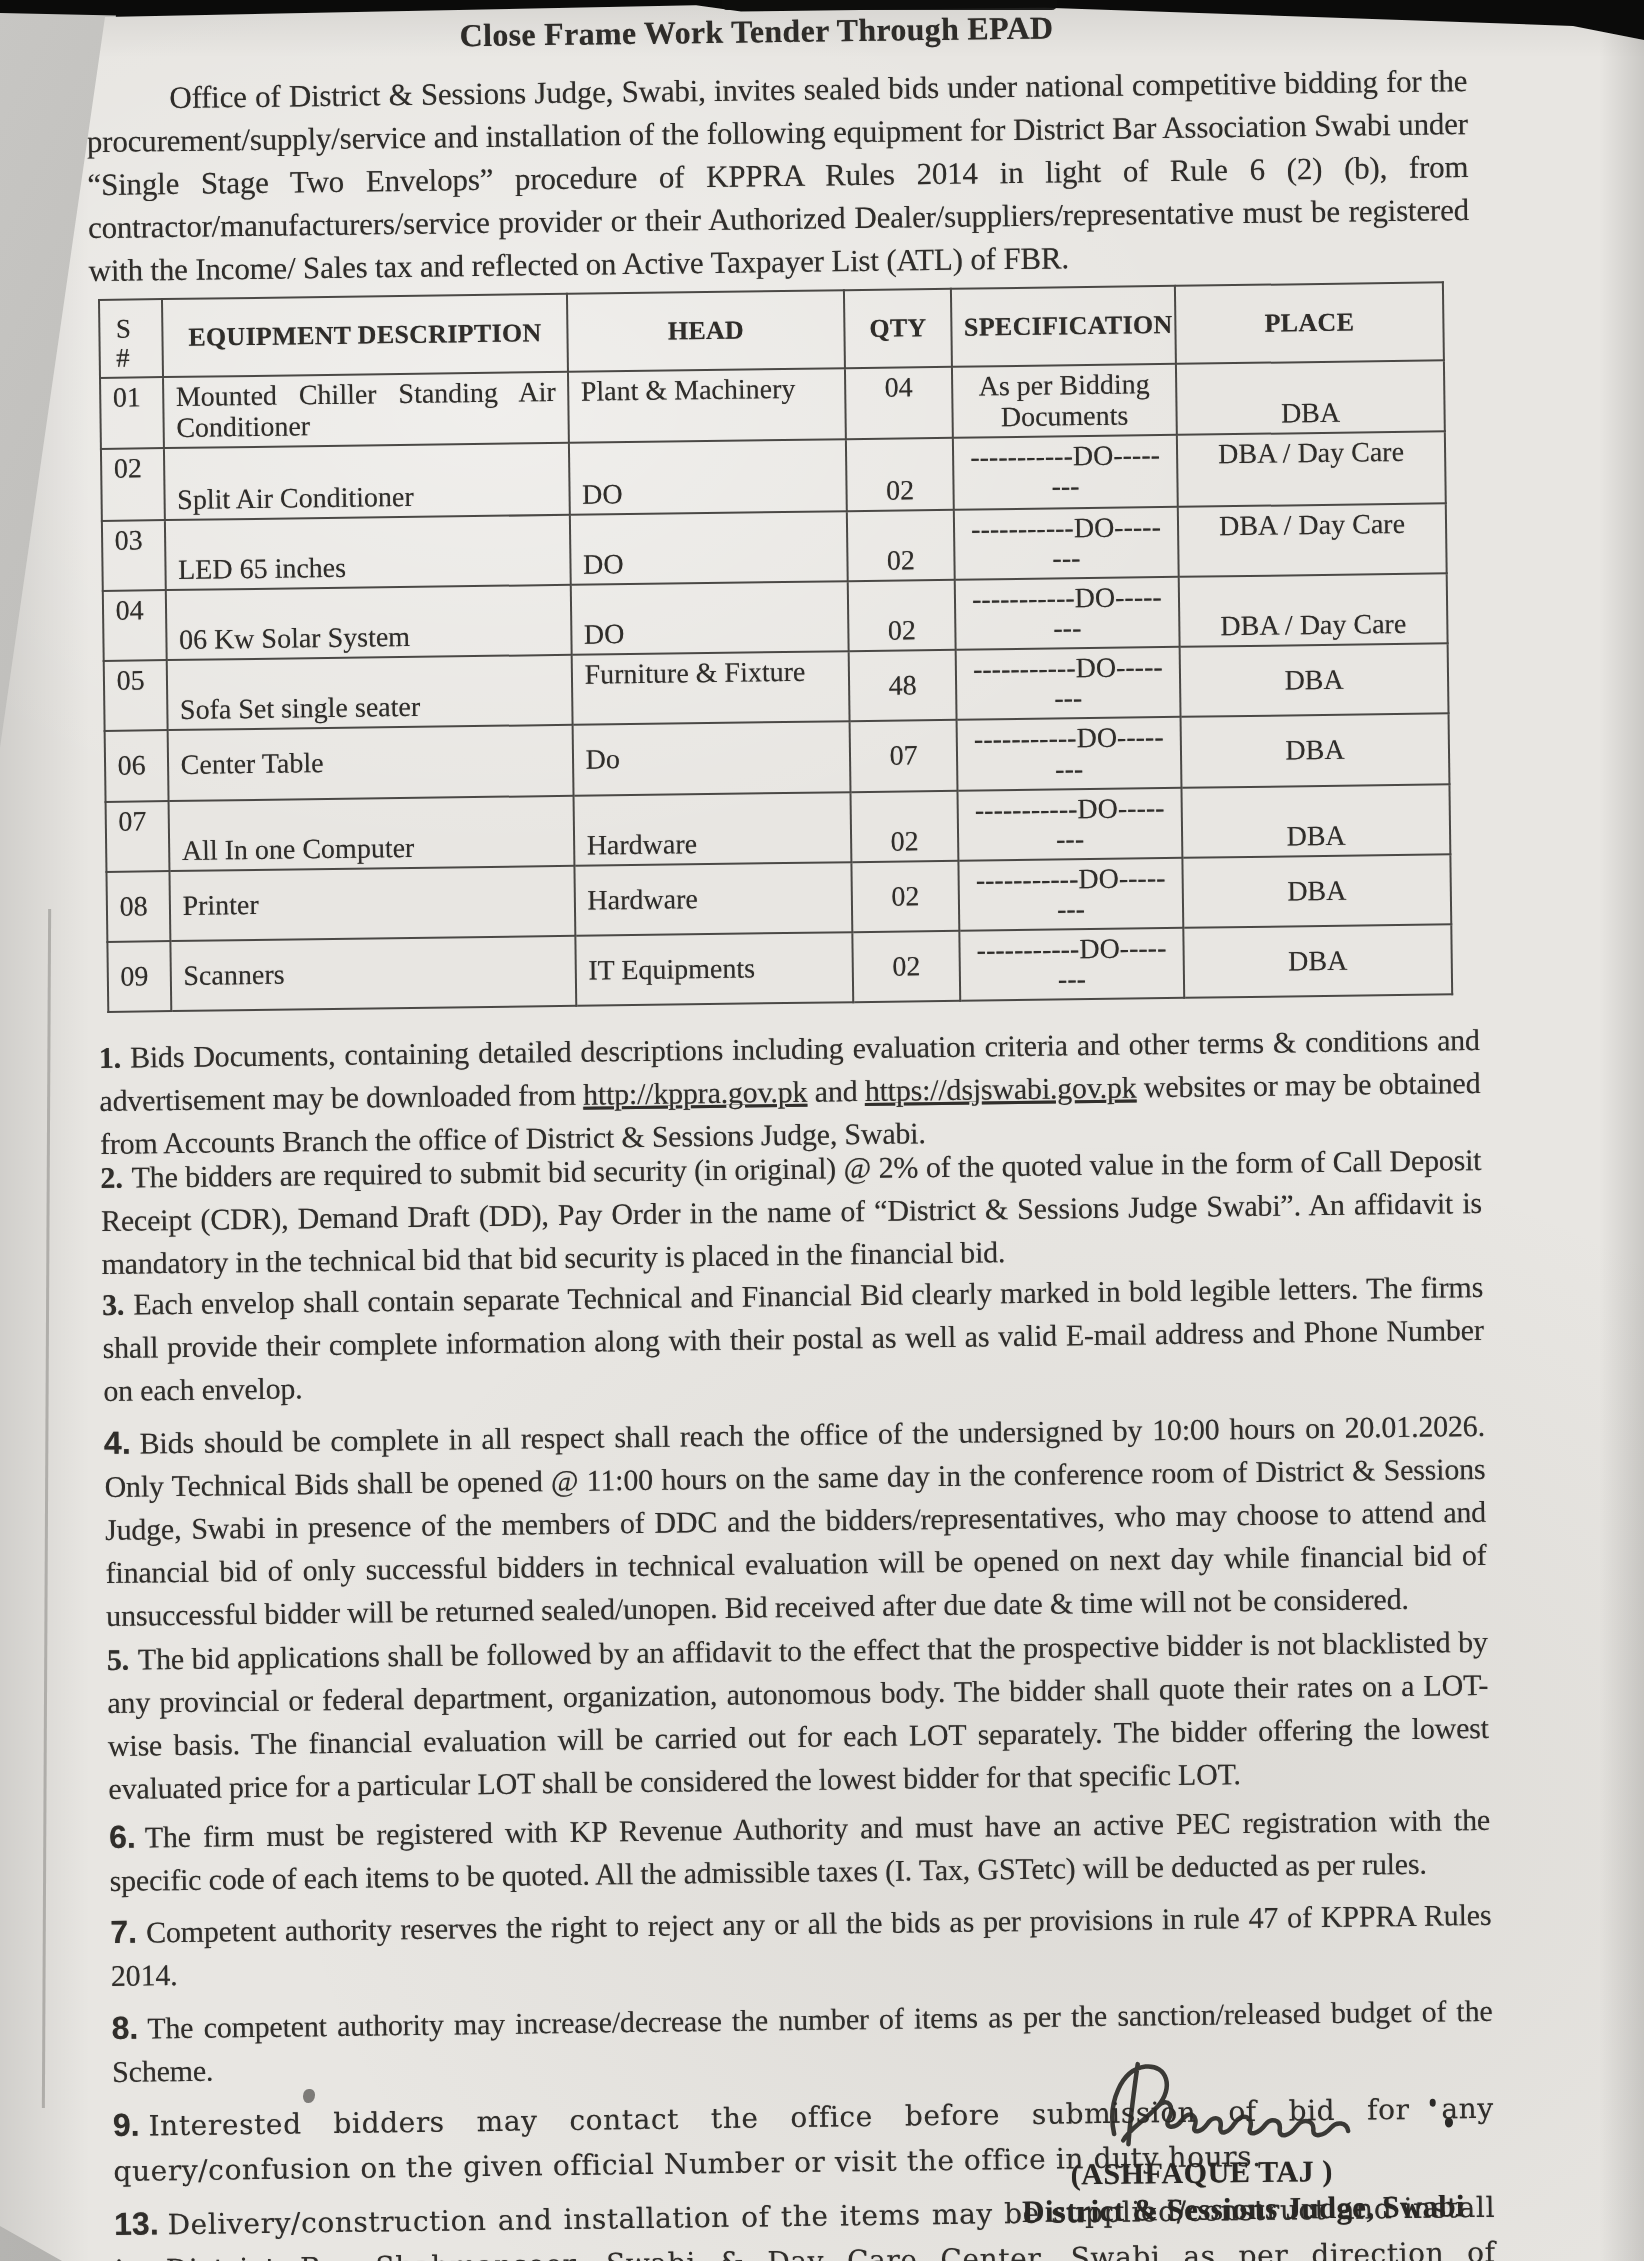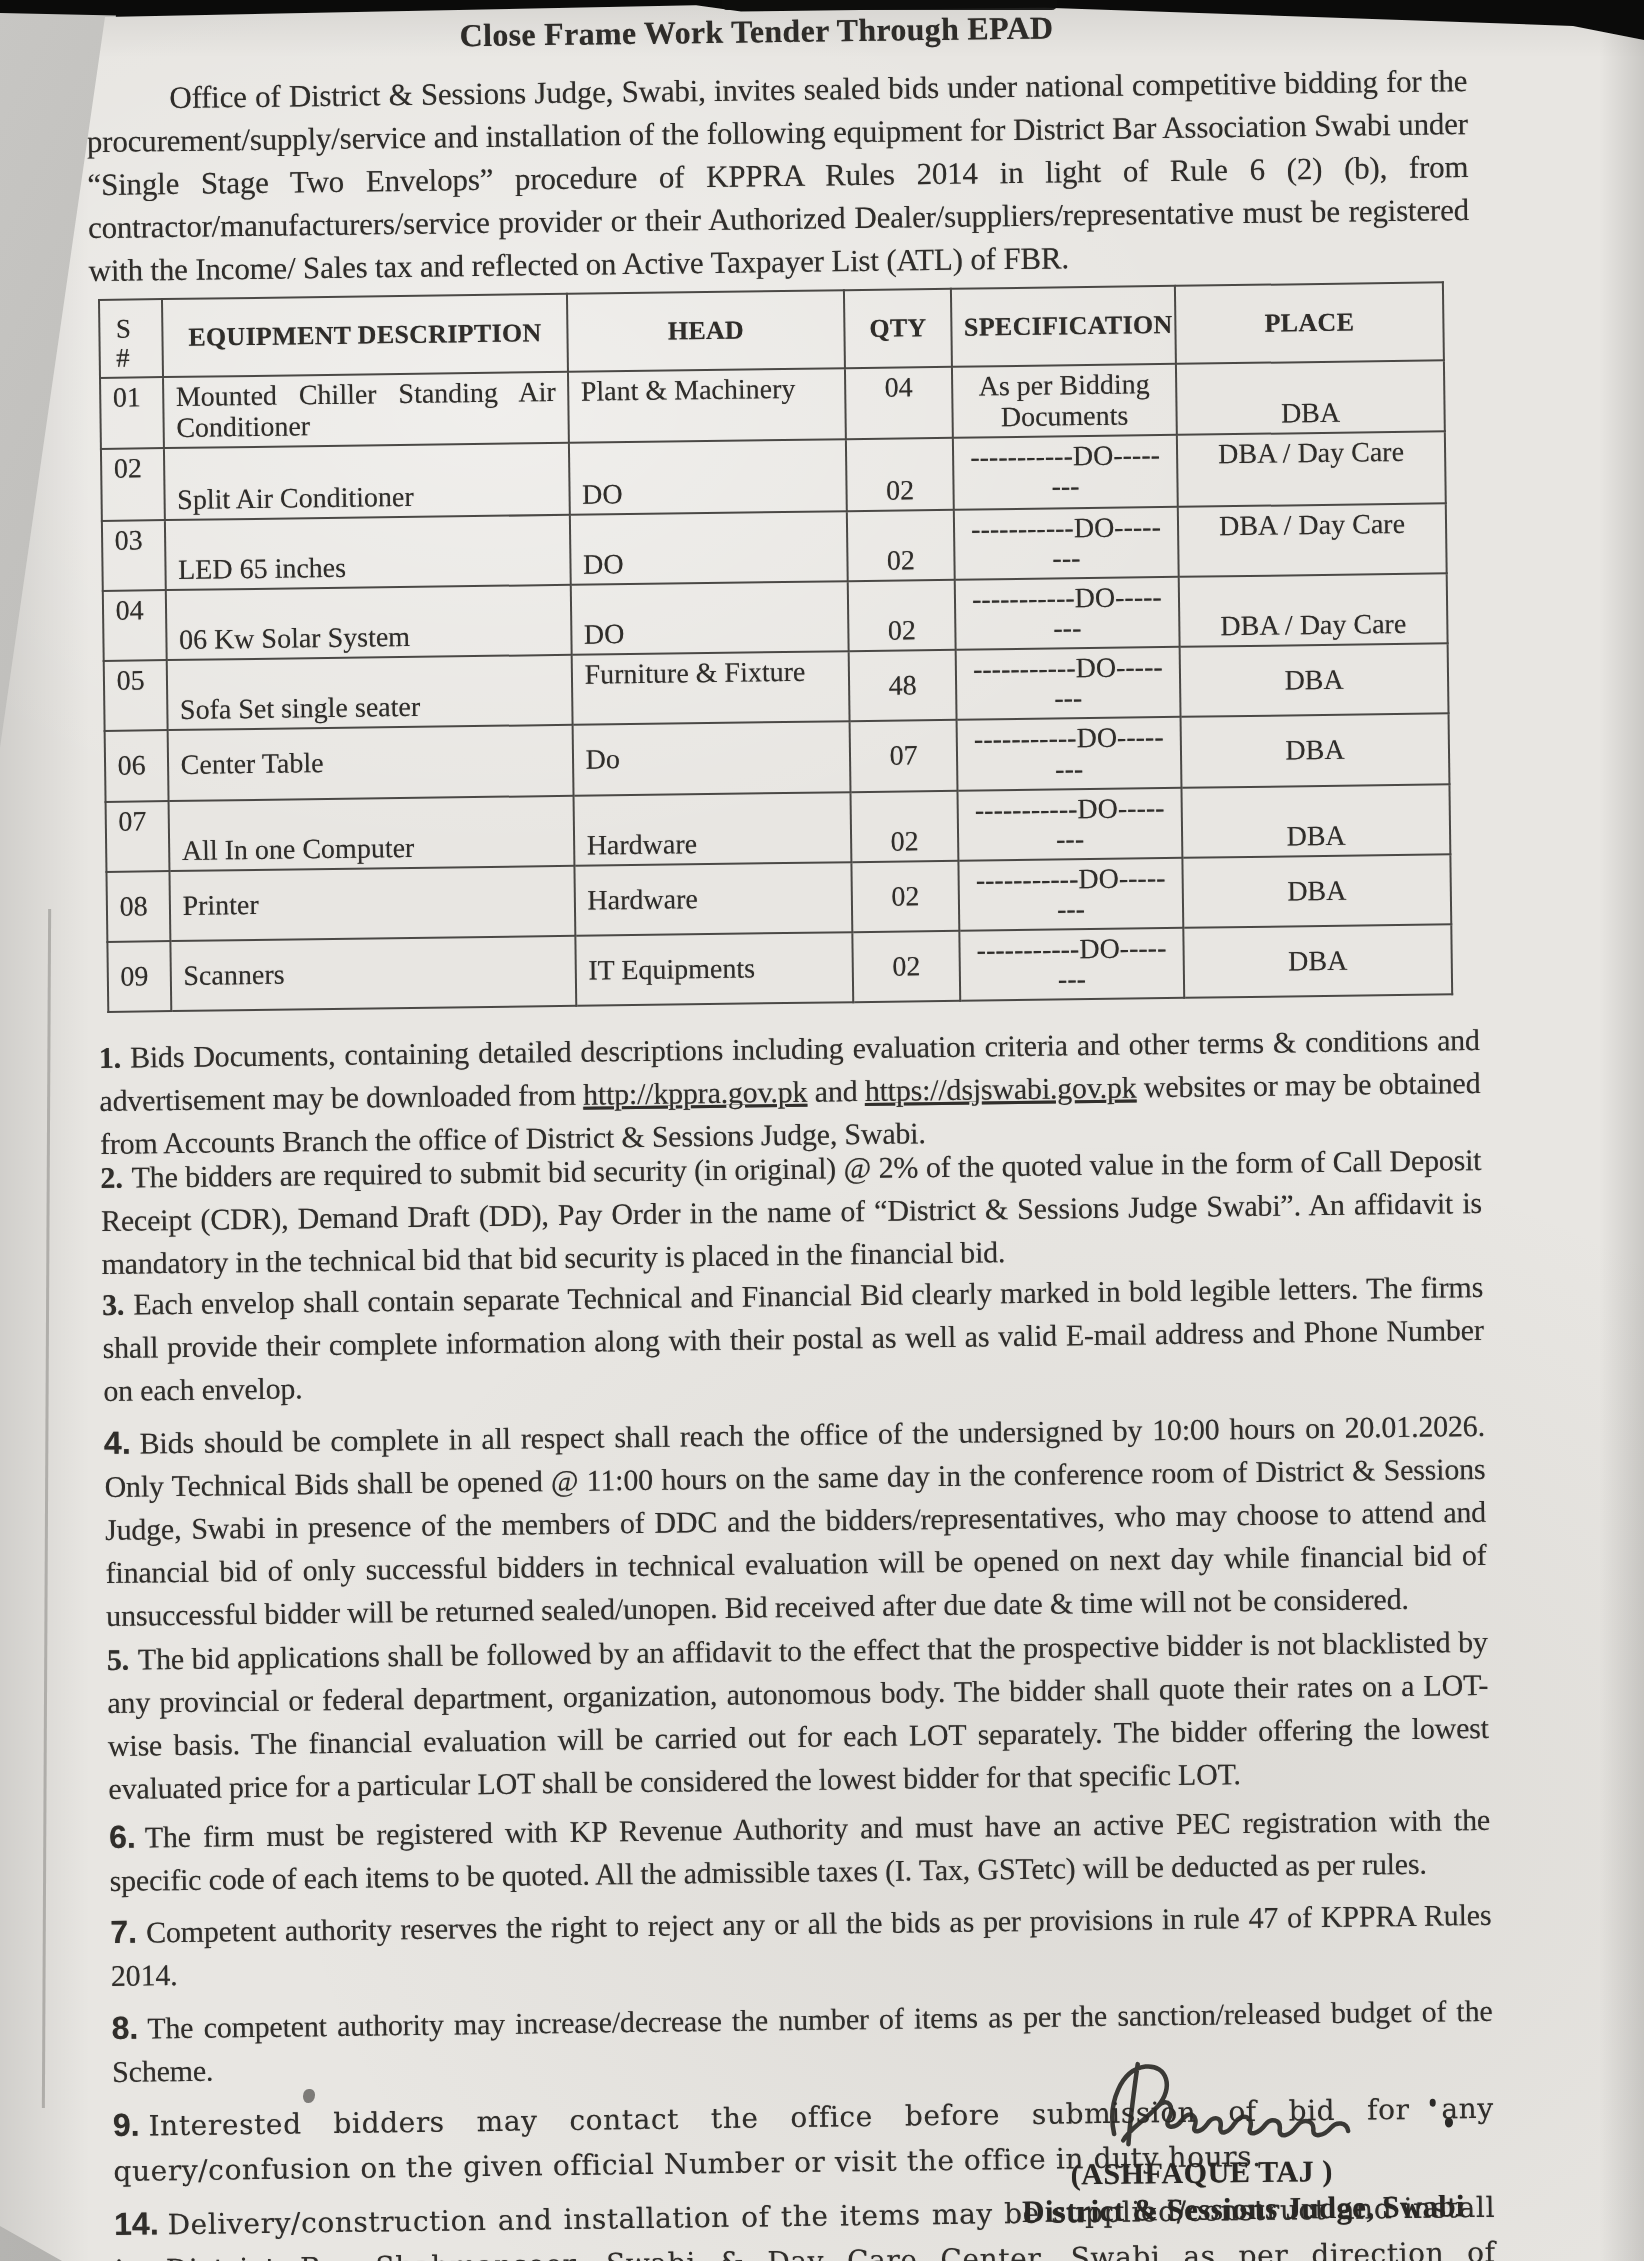--- a/index.html
+++ b/index.html
@@ -208,21 +208,21 @@
     <div class="notes">
       <p class="note"><span class="num">1.</span><span>Bids Documents, containing detailed descriptions including evaluation criteria and other terms &amp; conditions and advertisement may be downloaded from </span><span class="lnk">http://kppra.gov.pk</span><span> and </span><span class="lnk">https://dsjswabi.gov.pk</span><span> websites or may be obtained from Accounts Branch the office of District &amp; Sessions Judge, Swabi.</span></p>
       <p class="note m-n2"><span class="num">2.</span><span>The bidders are required to submit bid security (in original) @ 2% of the quoted value in the form of Call Deposit Receipt (CDR), Demand Draft (DD), Pay Order in the name of “District &amp; Sessions Judge Swabi”. An affidavit is mandatory in the technical bid that bid security is placed in the financial bid.</span></p>
       <p class="note m-n3"><span class="num">3.</span><span>Each envelop shall contain separate Technical and Financial Bid clearly marked in bold legible letters. The firms shall provide their complete information along with their postal as well as valid E-mail address and Phone Number on each envelop.</span></p>
       <p class="note m-n4"><span class="num nb">4.</span><span>Bids should be complete in all respect shall reach the office of the undersigned by 10:00 hours on 20.01.2026. Only Technical Bids shall be opened @ 11:00 hours on the same day in the conference room of District &amp; Sessions Judge, Swabi in presence of the members of DDC and the bidders/representatives, who may choose to attend and financial bid of only successful bidders in technical evaluation will be opened on next day while financial bid of unsuccessful bidder will be returned sealed/unopen. Bid received after due date &amp; time will not be considered.</span></p>
       <p class="note m-n5"><span class="num">5.</span><span>The bid applications shall be followed by an affidavit to the effect that the prospective bidder is not blacklisted by any provincial or federal department, organization, autonomous body. The bidder shall quote their rates on a LOT-wise basis. The financial evaluation will be carried out for each LOT separately. The bidder offering the lowest evaluated price for a particular LOT shall be considered the lowest bidder for that specific LOT.</span></p>
       <p class="note m-n6"><span class="num nb">6.</span><span>The firm must be registered with KP Revenue Authority and must have an active PEC registration with the specific code of each items to be quoted. All the admissible taxes (I. Tax, GSTetc) will be deducted as per rules.</span></p>
       <p class="note m-n7"><span class="num nb">7.</span><span>Competent authority reserves the right to reject any or all the bids as per provisions in rule 47 of KPPRA Rules 2014.</span></p>
       <p class="note m-n8"><span class="num nb">8.</span><span>The competent authority may increase/decrease the number of items as per the sanction/released budget of the Scheme.</span></p>
       <p class="note alt m-n9"><span class="num nb">9.</span><span>Interested bidders may contact the office before submission of bid for any query/confusion on the given official Number or visit the office in duty hours.</span></p>
-      <p class="note alt m-n10"><span class="num nb">14.</span><span>Delivery/construction and installation of the items may be supplied/construct and install in District Bar Shahmansoor, Swabi &amp; Day Care Center, Swabi as per direction of procurement Committee, Swabi which will be clearly mentioned in supply order later on.</span></p>
+      <p class="note alt m-n10"><span class="num nb">13.</span><span>Delivery/construction and installation of the items may be supplied/construct and install in District Bar Shahmansoor, Swabi &amp; Day Care Center, Swabi as per direction of procurement Committee, Swabi which will be clearly mentioned in supply order later on.</span></p>
 
     </div>
 
     <div class="sig-scrawl">
       <svg viewBox="0 0 470 150" width="303" height="97" aria-hidden="true">
         <path d="M28 118 C 18 70, 40 18, 78 14 C 112 11, 122 48, 96 76 C 74 99, 50 112, 42 128
                  M66 10 C 58 62, 52 106, 50 134
                  M96 76 C 112 60, 124 78, 113 96 C 105 110, 122 113, 134 97
                  C 146 81, 159 92, 153 108 C 149 119, 163 118, 173 104
                  C 181 92, 197 92, 193 110 C 191 122, 205 120, 215 104

